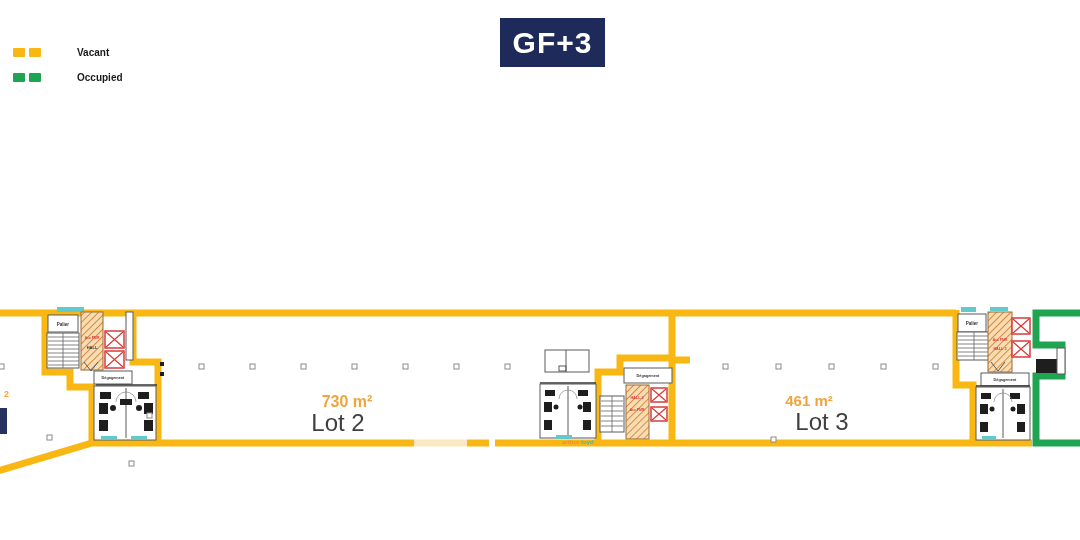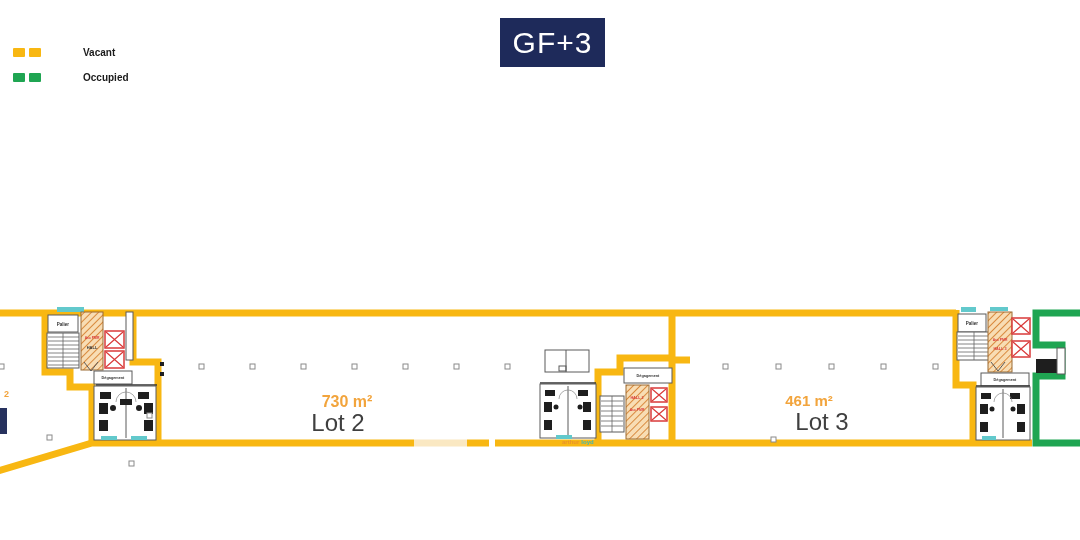--- a/index.html
+++ b/index.html
@@ -5,25 +5,25 @@
   html,body{margin:0;padding:0;background:#fff;}
   .stage{position:relative;width:1080px;height:540px;background:#fff;overflow:hidden;
          font-family:"Liberation Sans",sans-serif;}
   
   .legend{position:absolute;left:13px;top:47px;}
   .legend-row{display:flex;align-items:center;height:10px;margin-bottom:15px;}
   .swatches{display:flex;gap:4px;width:40px;}
   .sw{width:12px;height:9px;border-radius:1px;display:inline-block;}
   .sw-vacant{background:#F8B712;}
   .sw-occupied{background:#1FA552;}
-  .legend-label{margin-left:30px;font-size:10px;font-weight:bold;color:#1a1a1a;}
+  .legend-label{margin-left:24px;font-size:10px;font-weight:bold;color:#1a1a1a;}
   
   .title-box{position:absolute;left:500px;top:18px;width:105px;height:49px;background:#1E2A5A;
              color:#fff;display:flex;align-items:center;justify-content:center;
-             font-size:30px;font-weight:400;letter-spacing:1px;}
+             font-size:30px;font-weight:700;letter-spacing:1px;}
   
   .plan{position:absolute;left:0;top:0;}
   .yline{fill:none;stroke:#F8B712;stroke-width:7;stroke-linejoin:miter;}
   .yline-pale{fill:none;stroke:#FAE8C2;stroke-width:7;}
   .gline{fill:none;stroke:#1FA552;stroke-width:7;stroke-linejoin:miter;}
   .wall{fill:#fff;stroke:#5a5a5a;stroke-width:1;}
   .wall-n{fill:none;stroke:#5a5a5a;stroke-width:1;}
   .thick{fill:none;stroke:#333;stroke-width:1.6;}
   .tread{fill:none;stroke:#666;stroke-width:0.8;}
   .fix{fill:#1e1e1e;}

